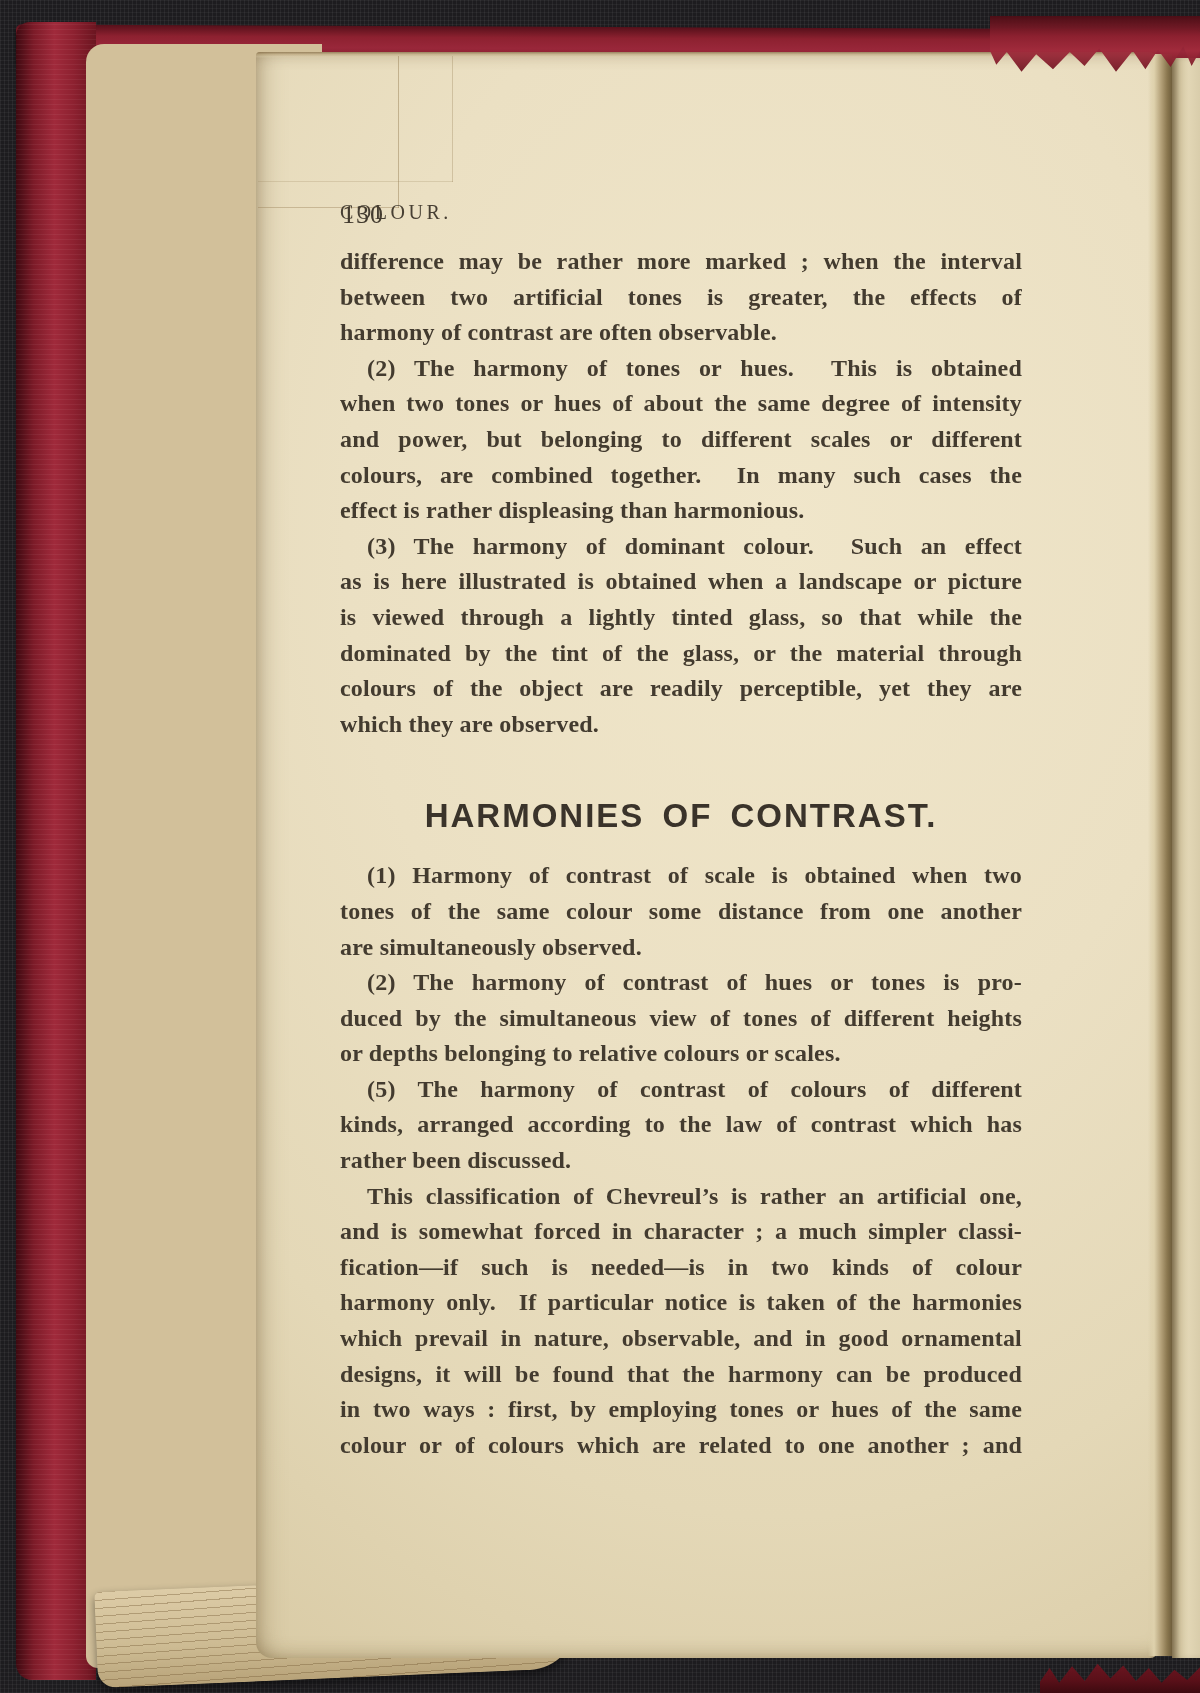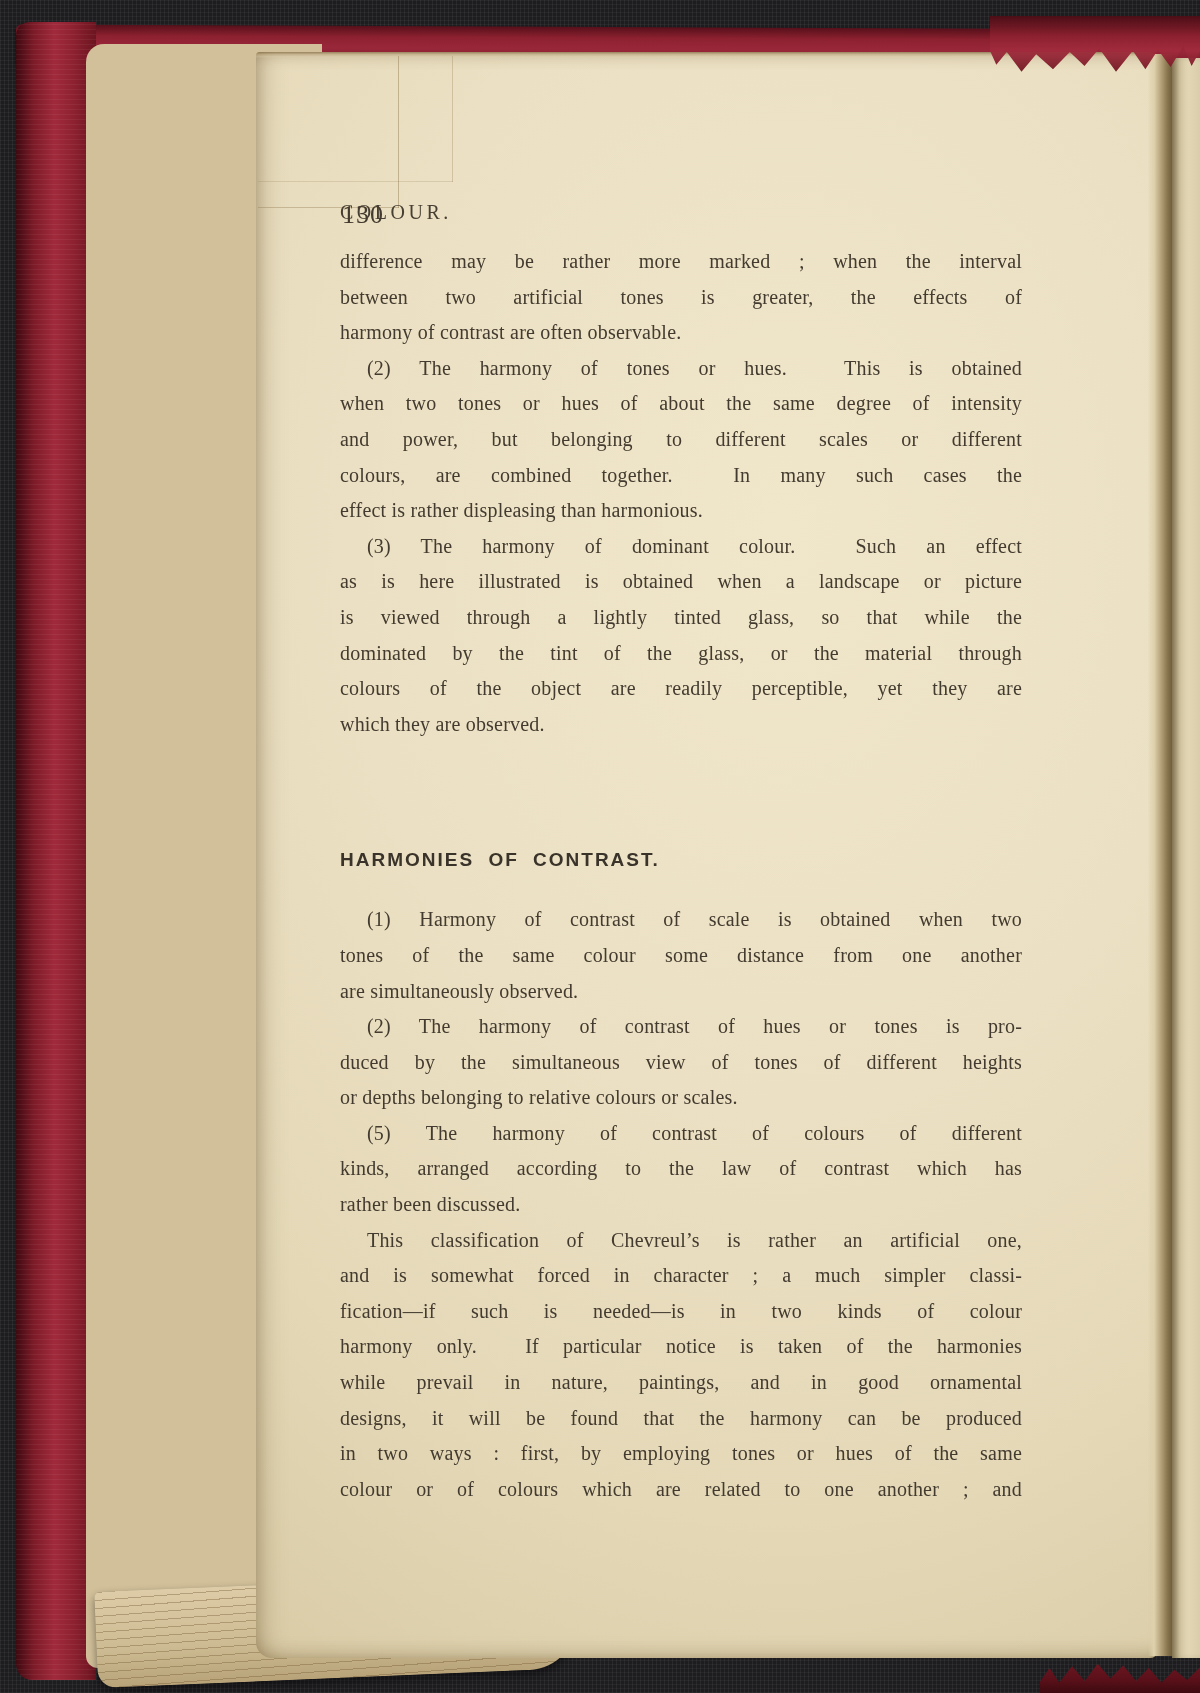--- a/index.html
+++ b/index.html
@@ -99,29 +99,29 @@
     position:absolute;left:2px;top:2px;font-size:26px;letter-spacing:1px;
     font-family:"Liberation Serif", serif;
   }
   .running-head{
     font-size:20px;letter-spacing:3.5px;word-spacing:2px;
     padding-top:3px;color:#473f33;
     font-family:"Liberation Serif", serif;
   }
   .body-lines{margin-top:16px;}
   .line{
-    height:35.6px;line-height:35.6px;font-size:20px;letter-spacing:.2px;
-    text-align:justify;text-align-last:justify;overflow:hidden;
+    height:35.6px;line-height:35.6px;font-size:24px;letter-spacing:.2px;
+    text-align:justify;text-align-last:justify;overflow:hidden;font-weight:bold;
   }
   .line.last{text-align-last:left;}
   .line.indent{text-indent:27px;}
   .section-heading{
-    margin-top:100px;margin-bottom:24px;height:36px;line-height:36px;
-    text-align:left;font-family:"Liberation Sans", sans-serif;
-    font-weight:bold;font-size:19px;letter-spacing:2px;word-spacing:7px;
+    margin-top:56px;margin-bottom:24px;height:36px;line-height:36px;
+    text-align:center;font-family:"Liberation Sans", sans-serif;
+    font-weight:bold;font-size:33px;letter-spacing:2px;word-spacing:7px;
     color:#3a332a;
   }
 </style>
 </head>
 <body>
 
 <div id="photo">
 
   <div class="cover-top"></div>
   <div class="cover-left"></div>
@@ -169,20 +169,20 @@
         <div class="line indent">(2) The harmony of contrast of hues or tones is pro-</div>
         <div class="line">duced by the simultaneous view of tones of different heights</div>
         <div class="line last">or depths belonging to relative colours or scales.</div>
         <div class="line indent">(5) The harmony of contrast of colours of different</div>
         <div class="line">kinds, arranged according to the law of contrast which has</div>
         <div class="line last">rather been discussed.</div>
         <div class="line indent">This classification of Chevreul’s is rather an artificial one,</div>
         <div class="line">and is somewhat forced in character ; a much simpler classi-</div>
         <div class="line">fication—if such is needed—is in two kinds of colour</div>
         <div class="line">harmony only.&nbsp; If particular notice is taken of the harmonies</div>
-        <div class="line">while prevail in nature, paintings, and in good ornamental</div>
+        <div class="line">which prevail in nature, observable, and in good ornamental</div>
         <div class="line">designs, it will be found that the harmony can be produced</div>
         <div class="line">in two ways : first, by employing tones or hues of the same</div>
         <div class="line">colour or of colours which are related to one another ; and</div>
       </div>
   </div>
 
 </div>
 
 </body></html>

